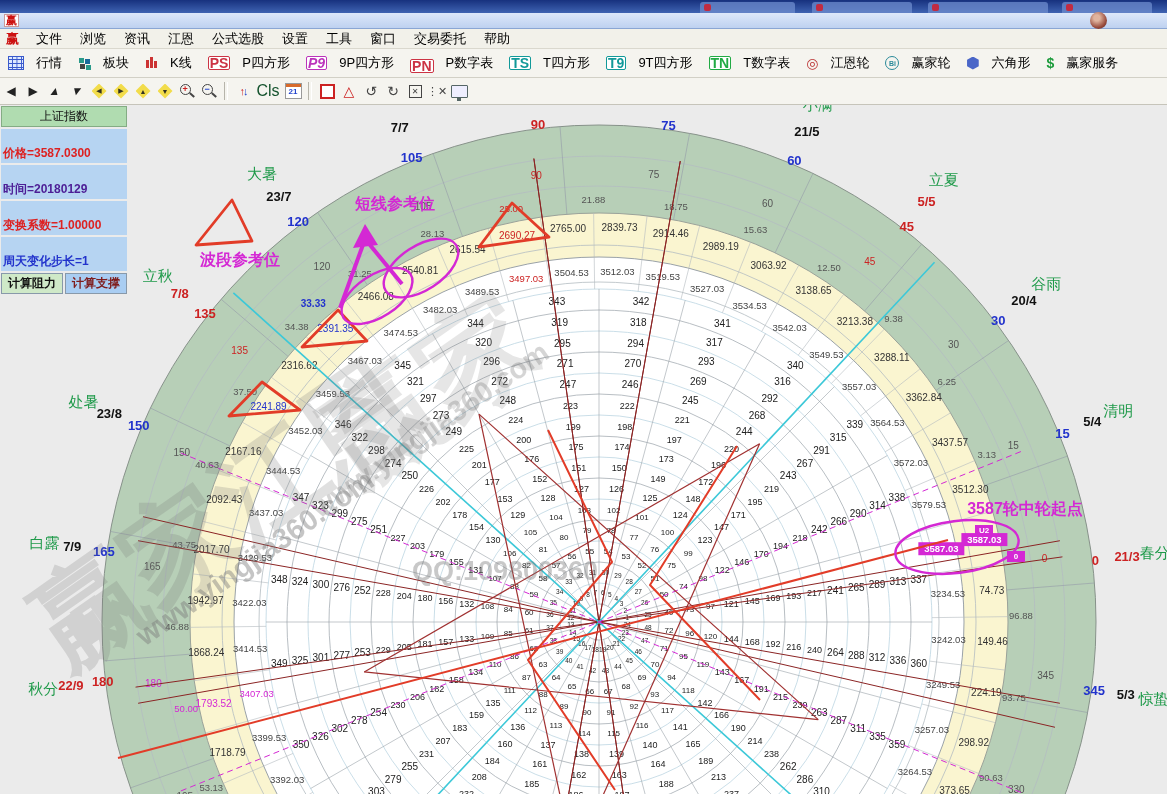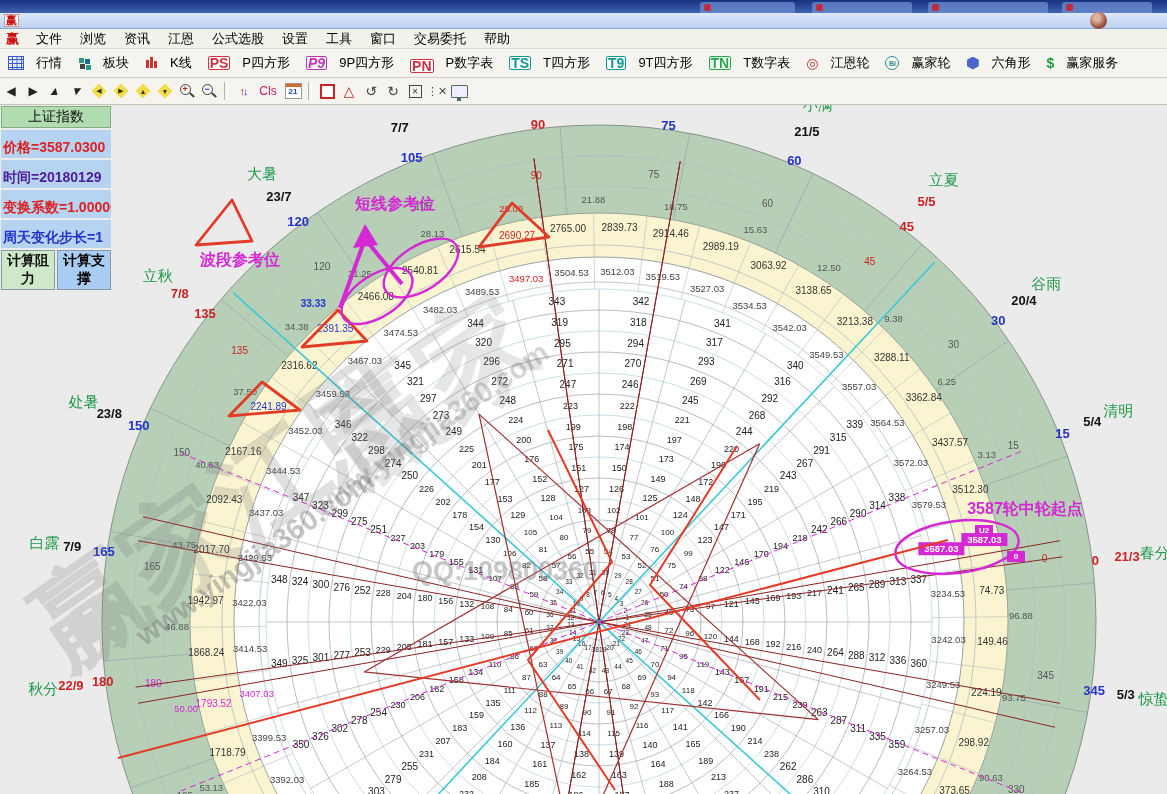--- a/index.html
+++ b/index.html
@@ -51,44 +51,44 @@
   .dia{width:15px;height:15px;background:#f2dc4a;clip-path:polygon(50% 0,100% 50%,50% 100%,0 50%);
        display:grid;place-items:center;font-size:7px;color:#332;font-weight:bold}
   .zoomico{width:16px;height:16px;position:relative}
   .zoomico::before{content:"";position:absolute;left:1px;top:1px;width:9px;height:9px;
        border:1.5px solid #444;border-radius:50%}
   .zoomico::after{content:"";position:absolute;left:10px;top:11px;width:6px;height:2px;
        background:#444;transform:rotate(42deg)}
   .zchar{position:absolute;left:3.5px;top:1px;font-size:9px;font-weight:bold}
   .upd{font-size:11px;font-weight:bold;letter-spacing:-2px}
   .upd .u{color:#c22}.upd .d{color:#24c}
-  .clslab{font-size:12px;color:#be185d}
+  .clslab{font-size:16px;color:#14532d}
   .cal{width:15px;height:14px;border:1px solid #999;background:#fff;position:relative;
        font-size:8px;color:#2244cc;text-align:center;line-height:16px;font-weight:bold}
   .cal::before{content:"";position:absolute;left:0;right:0;top:0;height:3px;background:#d86a2a}
   .sqtool{width:11px;height:11px;border:2px solid #cc2222;background:#fff}
   .tritool{color:#cc2222;font-size:14px}
   .rot{font-size:14px;color:#444}
   .xbox{width:13px;height:13px;border:1.5px solid #444;display:grid;place-items:center;
         font-size:8px;color:#444;font-weight:bold;box-sizing:border-box}
   .shrinkico{font-size:11px;color:#444}
   .screenico{width:15px;height:11px;border:1.5px solid #566;border-radius:1px;background:#eef;position:relative}
   .screenico::after{content:"";position:absolute;left:5px;bottom:-4px;width:4px;height:3px;background:#566}
   
   .canvas{position:absolute;left:0;top:104px;width:1167px;height:690px}
   #wheel{position:absolute;left:0;top:0}
   .wm{position:absolute;color:#777;pointer-events:none;white-space:nowrap;font-weight:bold;
       transform-origin:center;z-index:5}
-  .infopanel{position:absolute;left:1px;top:2px;width:110px;font-size:14px;z-index:10}
+  .infopanel{position:absolute;left:1px;top:2px;width:126px;font-size:12px;z-index:10}
   .ip-head{background:#b0dcb0;border:1px solid #84ac84;text-align:center;padding:1px 0;margin-bottom:2px;color:#111}
-  .ip-row{background:#b6d4f2;padding:9px 1px 1px 2px;margin-bottom:2px;white-space:nowrap;overflow:hidden;font-weight:bold}
+  .ip-row{background:#b6d4f2;padding:16px 1px 1px 2px;margin-bottom:2px;white-space:nowrap;overflow:hidden;font-weight:bold}
   .ip-btns{display:flex;gap:2px}
   .ip-btn{flex:1;text-align:center;border:1px solid #8899aa;padding:1px 0;cursor:pointer;font-weight:bold}
   .ip-btn.b1{background:#cfe9c8;color:#111}
-  .ip-btn.b2{background:#a9cdf2;color:#000000}
+  .ip-btn.b2{background:#a9cdf2;color:#7f1d1d}
 </style>
 </head>
 <body>
 
 <div class="topstrip" id="topstrip">
     <span class="bgtab" style="left: 700px; width: 95px;"></span>
     <span class="bgdot" style="left: 704px;"></span>
     <span class="bgtab" style="left: 812px; width: 100px;"></span>
     <span class="bgdot" style="left: 816px;"></span>
     <span class="bgtab" style="left: 928px; width: 120px;"></span>

